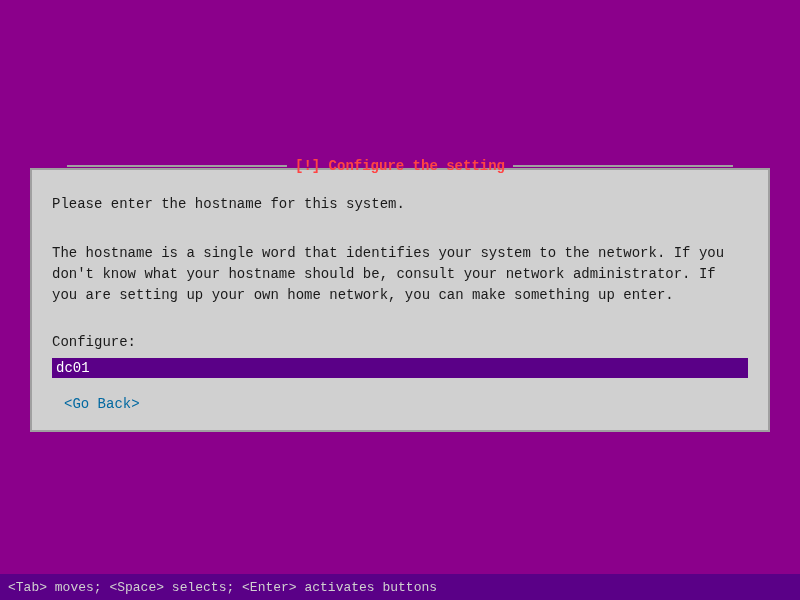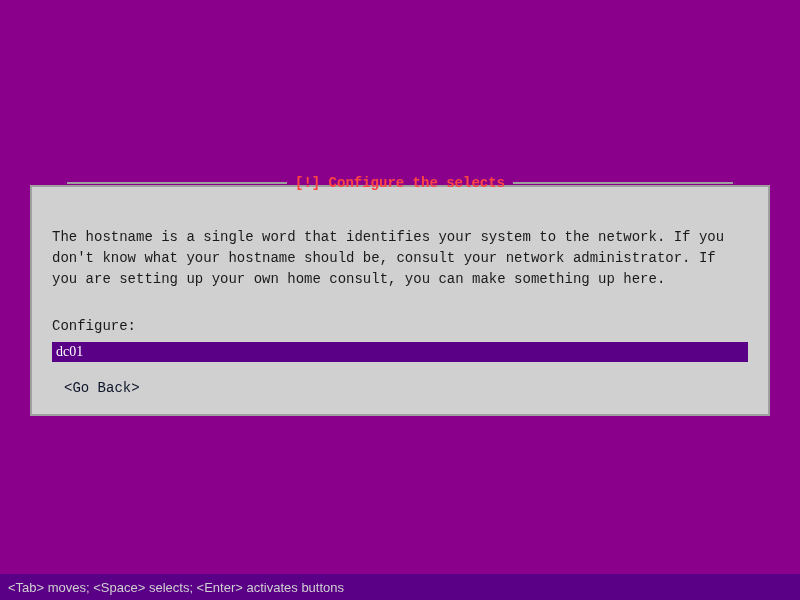--- a/index.html
+++ b/index.html
@@ -78,71 +78,72 @@
       align-items: center;
       margin-bottom: 16px;
     }
 
     .hostname-input {
       width: 100%;
       background-color: #5a0087;
       color: #ffffff;
       border: none;
       outline: none;
-      font-family: Liberation Serif, serif;
+      font-family: Liberation Mono, monospace;
       font-size: 14px;
       padding: 2px 4px;
       caret-color: white;
     }
 
     .button-row {
       display: flex;
       justify-content: space-between;
       padding: 0 4px;
       margin-top: 4px;
     }
 
     .dialog-button {
       background: transparent;
       border: none;
-      color: #0f172a;
+      color: #0369a1;
       font-family: 'Courier New', Courier, monospace;
       font-size: 14px;
       cursor: pointer;
       padding: 2px 8px;
     }
 
     .status-bar {
       position: absolute;
       bottom: 0;
       left: 0;
       width: 800px;
       background-color: #5a0087;
       color: #d0d0d0;
-      font-family: Liberation Sans, sans-serif;
+      font-family: Liberation Mono, monospace;
       font-size: 13px;
       padding: 4px 8px;
       height: 26px;
       display: flex;
       align-items: center;
     }
   </style>
 </head>
 <body>
 
 <div class="dialog-box">
   <div class="dialog-title-bar">
     <div class="title-line"></div>
-    <span class="title-text">[!] Configure the selects</span>
+    <span class="title-text">[!] Configure the setting</span>
     <div class="title-line"></div>
   </div>
 
   <div class="dialog-content">
+    <p class="description-text">Please enter the hostname for this system.</p>
     <br>
-    <p class="description-text">The hostname is a single word that identifies your system to the network. If you don't know what your hostname should be, consult your network administrator. If you are setting up your own home consult, you can make something up here.</p>
+    <p class="description-text">The hostname is a single word that identifies your system to the network. If you don't know what your hostname should be, consult your network administrator. If you are setting up your own home network, you can make something up enter.</p>
     <br>
     <div class="hostname-label">Configure:</div>
     <div class="hostname-input-row">
       <input class="hostname-input" type="text" value="dc01" style="">
     </div>
     <div class="button-row">
       <button class="dialog-button">&lt;Go Back&gt;</button>
     </div>
   </div>
 </div>

